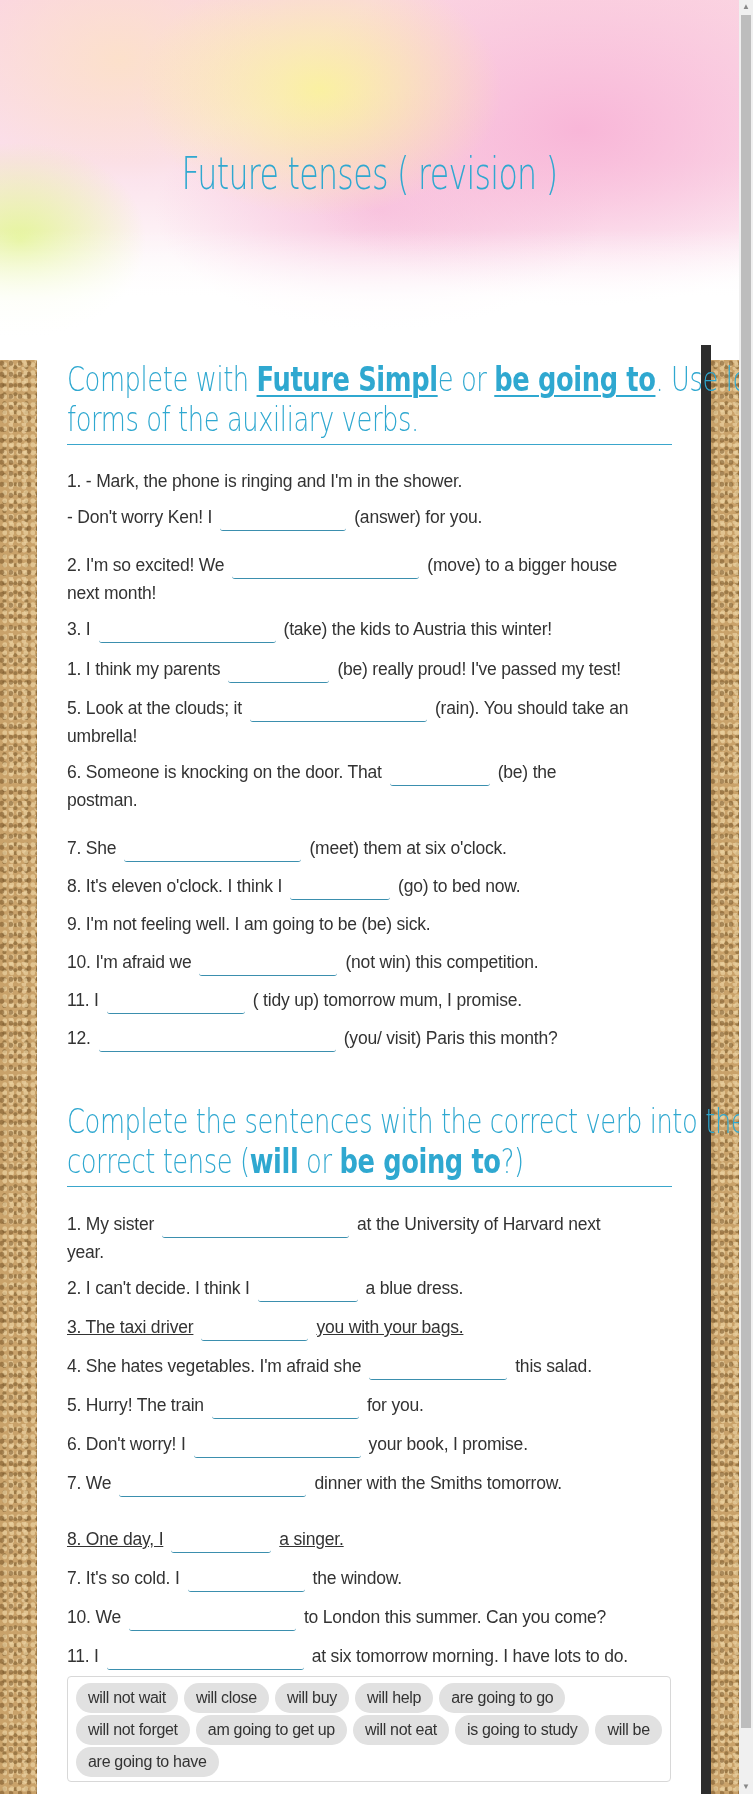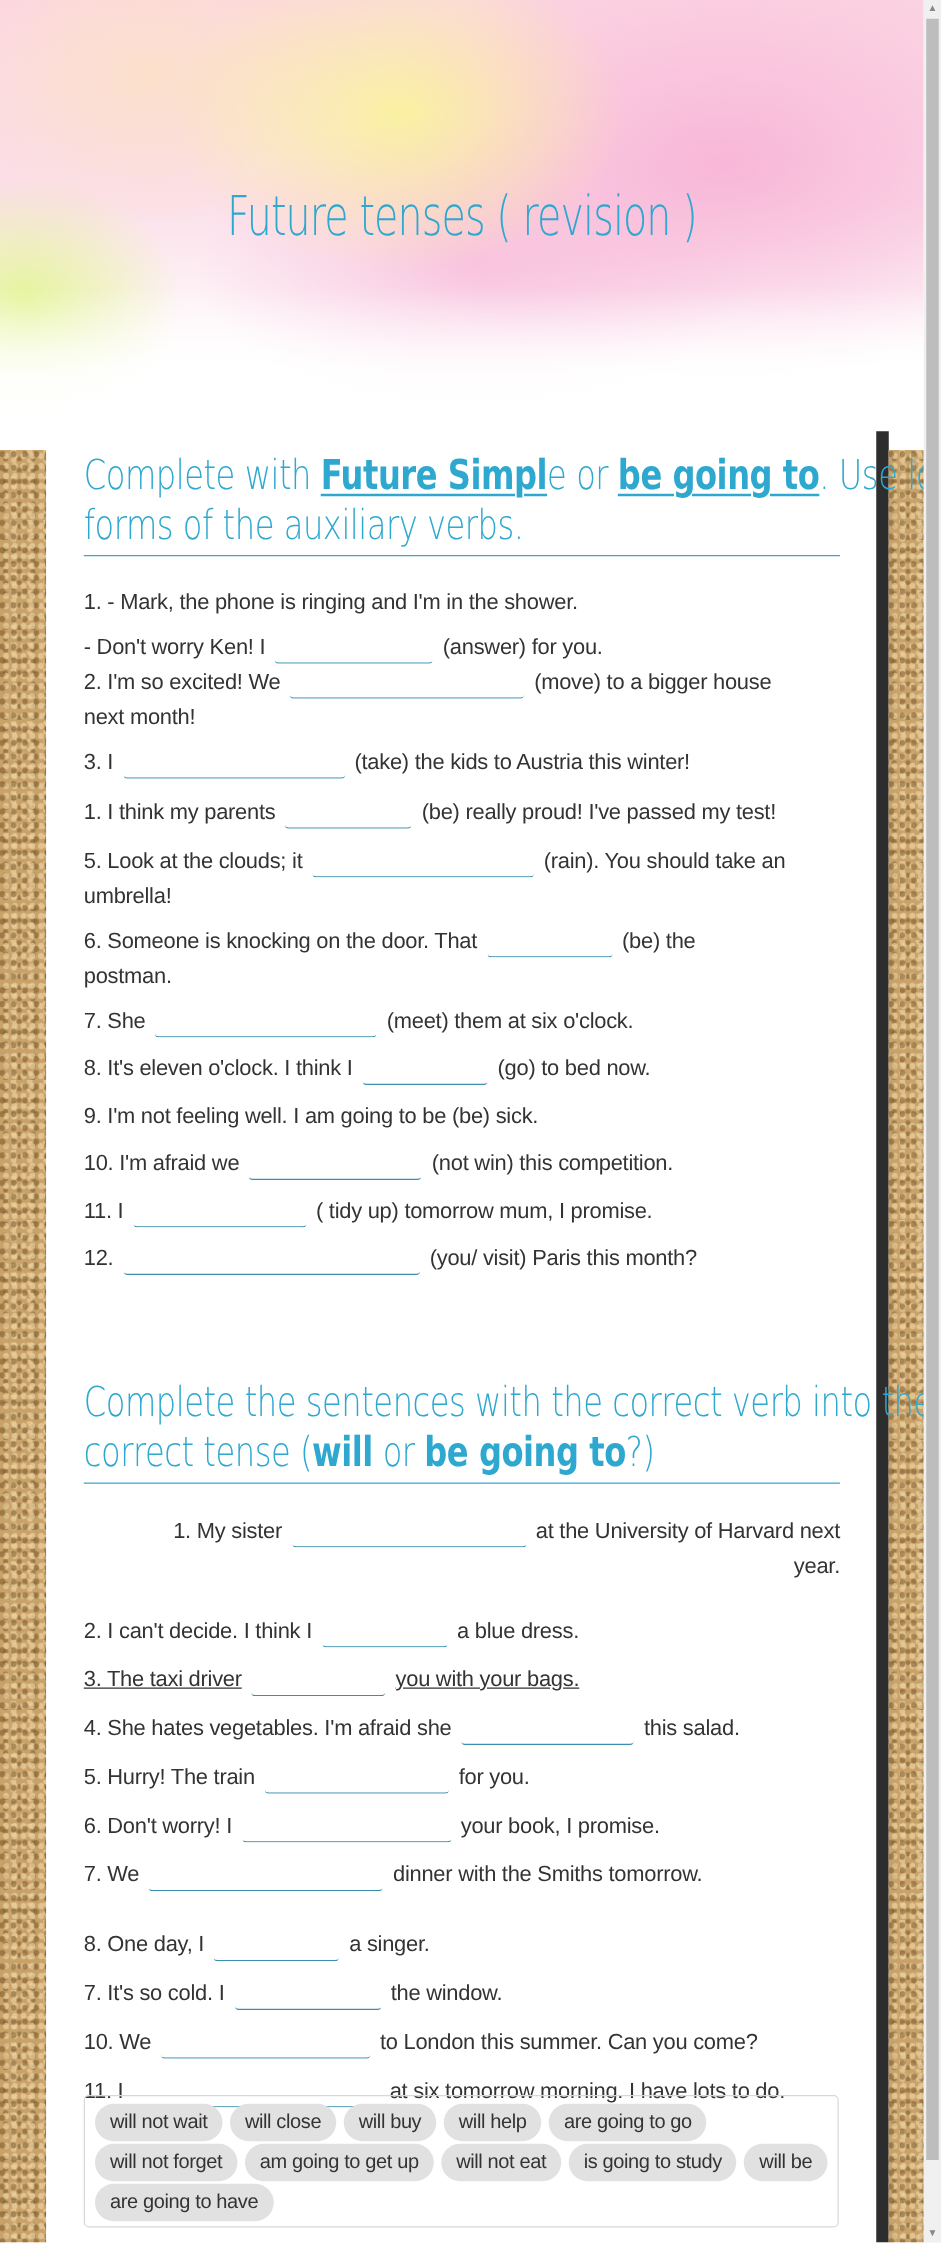--- a/index.html
+++ b/index.html
@@ -92,52 +92,52 @@
     <div class="heading">
       <div class="inner">
         <span>Complete with </span><b><u>Future Simpl</u></b><span>e or </span><b><u>be going to</u></b><span>. Use long</span>
       </div><br>
       <div class="inner"><span>forms of the auxiliary verbs.</span></div>
     </div>
   </div>
 
   <div class="content" style="top:467px;">
     <p class="q" style="margin-bottom:8px;"><span>1. - Mark, the phone is ringing and I'm in the shower.</span></p>
-    <p class="q" style="margin-bottom:0;"><span>- Don't worry Ken! I</span><span class="gap" style="width:126px"></span><span>(answer) for you.</span></p>
+    <p class="q" style="margin-bottom:20px;"><span>- Don't worry Ken! I</span><span class="gap" style="width:126px"></span><span>(answer) for you.</span></p>
     <p class="q" style="margin-bottom:8px;"><span>2. I'm so excited! We</span><span class="gap" style="width:187px"></span><span>(move) to a bigger house</span><br><span>next month!</span></p>
     <p class="q" style="margin-bottom:12px;"><span>3. I</span><span class="gap" style="width:177px"></span><span>(take) the kids to Austria this winter!</span></p>
     <p class="q" style="margin-bottom:11px;"><span>1. I think my parents</span><span class="gap" style="width:101px"></span><span>(be) really proud! I've passed my test!</span></p>
     <p class="q" style="margin-bottom:8px;"><span>5. Look at the clouds; it</span><span class="gap" style="width:177px"></span><span>(rain). You should take an</span><br><span>umbrella!</span></p>
-    <p class="q" style="margin-bottom:8px;"><span>6. Someone is knocking on the door. That</span><span class="gap" style="width:100px"></span><span>(be) the</span><br><span>postman.</span></p>
+    <p class="q" style="margin-bottom:20px;"><span>6. Someone is knocking on the door. That</span><span class="gap" style="width:100px"></span><span>(be) the</span><br><span>postman.</span></p>
     <p class="q" style="margin-bottom:10px;"><span>7. She</span><span class="gap" style="width:177px"></span><span>(meet) them at six o'clock.</span></p>
     <p class="q" style="margin-bottom:10px;"><span>8. It's eleven o'clock. I think I</span><span class="gap" style="width:100px"></span><span>(go) to bed now.</span></p>
     <p class="q" style="margin-bottom:10px;"><span>9. I'm not feeling well. I am going to be (be) sick.</span></p>
     <p class="q" style="margin-bottom:10px;"><span>10. I'm afraid we</span><span class="gap" style="width:138px"></span><span>(not win) this competition.</span></p>
     <p class="q" style="margin-bottom:10px;"><span>11. I</span><span class="gap" style="width:138px"></span><span>( tidy up) tomorrow mum, I promise.</span></p>
     <p class="q"><span>12.</span><span class="gap" style="width:237px"></span><span>(you/ visit) Paris this month?</span></p>
   </div>
 
   <div class="content" style="top:1102px;">
     <div class="heading">
       <div class="inner"><span>Complete the sentences with the correct verb into the</span></div><br>
       <div class="inner">
         <span>correct tense (</span><b>will</b><span> or </span><b>be going to</b><span>?)</span>
       </div>
     </div>
   </div>
 
   <div class="content" style="top:1210px;">
-    <p class="q" style="margin-bottom:24px;text-align:right;"><span>1. My sister</span><span class="gap" style="width:187px"></span><span>at the University of Harvard next</span><br><span>year.</span></p>
+    <p class="q" style="margin-bottom:8px;"><span>1. My sister</span><span class="gap" style="width:187px"></span><span>at the University of Harvard next</span><br><span>year.</span></p>
     <p class="q" style="margin-bottom:11px;"><span>2. I can't decide. I think I</span><span class="gap" style="width:100px"></span><span>a blue dress.</span></p>
     <p class="q" style="margin-bottom:11px;text-decoration:underline;"><span>3. The taxi driver</span><span class="gap" style="width:107px"></span><span>you with your bags.</span></p>
     <p class="q" style="margin-bottom:11px;"><span>4. She hates vegetables. I'm afraid she</span><span class="gap" style="width:138px"></span><span>this salad.</span></p>
     <p class="q" style="margin-bottom:11px;"><span>5. Hurry! The train</span><span class="gap" style="width:147px"></span><span>for you.</span></p>
     <p class="q" style="margin-bottom:11px;"><span>6. Don't worry! I</span><span class="gap" style="width:167px"></span><span>your book, I promise.</span></p>
     <p class="q" style="margin-bottom:28px;"><span>7. We</span><span class="gap" style="width:187px"></span><span>dinner with the Smiths tomorrow.</span></p>
-    <p class="q" style="margin-bottom:11px;"><span>8. One day, I</span><span class="gap" style="width:100px"></span><span>a singer.</span></p>
+    <p class="q" style="margin-bottom:11px;text-decoration:underline;"><span>8. One day, I</span><span class="gap" style="width:100px"></span><span>a singer.</span></p>
     <p class="q" style="margin-bottom:11px;"><span>7. It's so cold. I</span><span class="gap" style="width:117px"></span><span>the window.</span></p>
     <p class="q" style="margin-bottom:11px;"><span>10. We</span><span class="gap" style="width:167px"></span><span>to London this summer. Can you come?</span></p>
     <p class="q"><span>11. I</span><span class="gap" style="width:197px"></span><span>at six tomorrow morning. I have lots to do.</span></p>
   </div>
 
   <div class="wordbank">
     <span class="chip">will not wait</span>
     <span class="chip">will close</span>
     <span class="chip">will buy</span>
     <span class="chip">will help</span>

